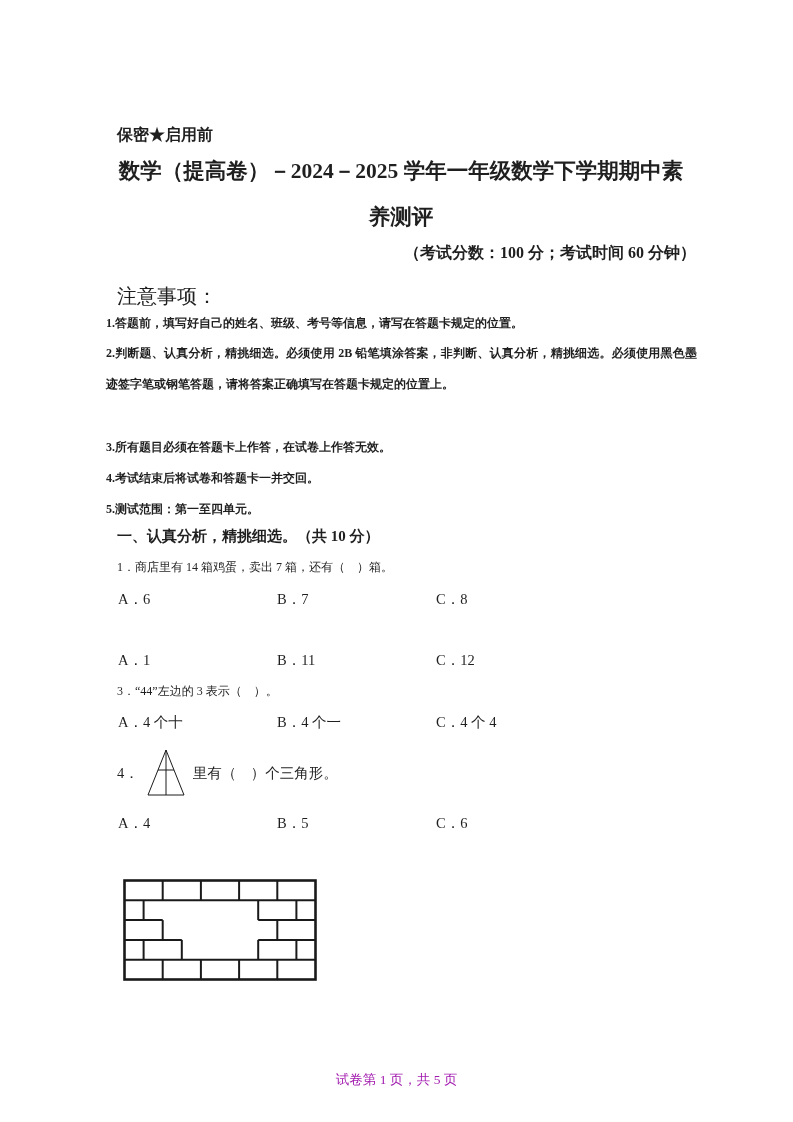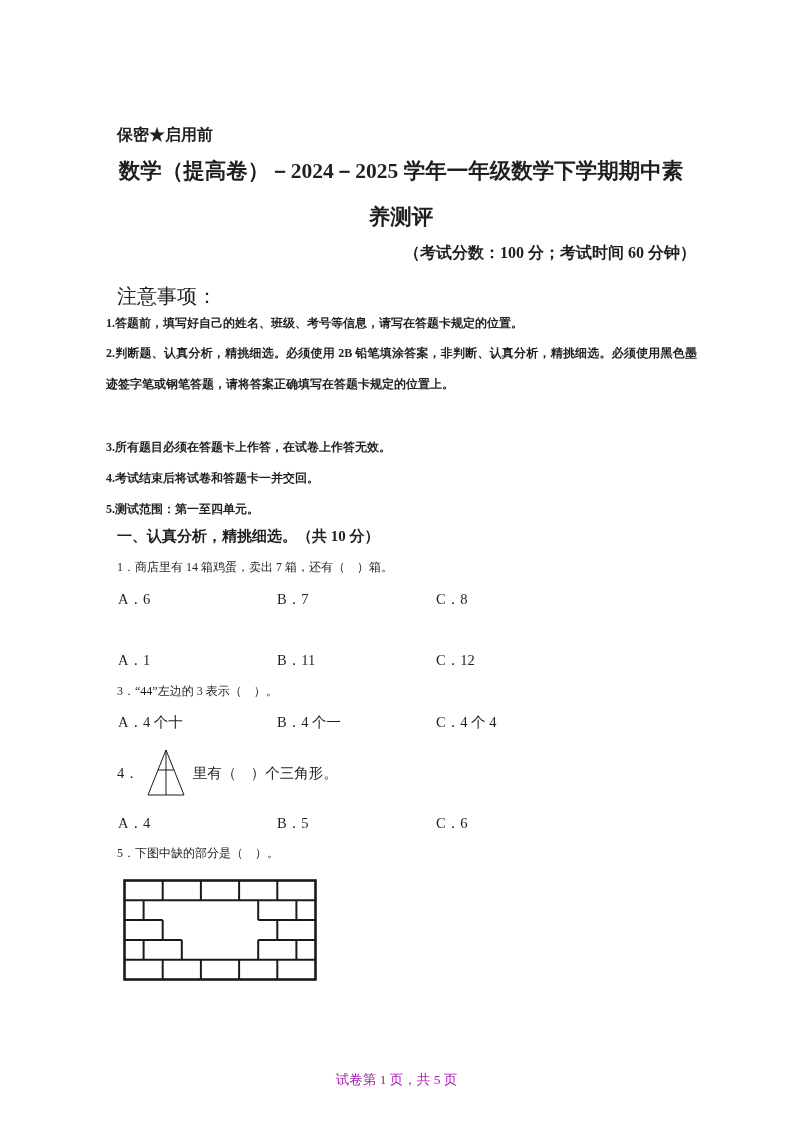--- a/index.html
+++ b/index.html
@@ -80,21 +80,20 @@
       <polygon points="20,2 38,47 2,47" fill="none" stroke="#1a1a1a" stroke-width="1"></polygon>
       <line x1="12" y1="22" x2="28" y2="22" stroke="#1a1a1a" stroke-width="1"></line>
       <line x1="20" y1="2" x2="20" y2="47" stroke="#1a1a1a" stroke-width="1"></line>
     </svg>
     <span>里有（　）个三角形。</span>
   </div>
   <div class="abs opts opts4">
     <span class="opt opt-w">A．4</span><span class="opt opt-w">B．5</span><span class="opt">C．6</span>
   </div>
 
-  <div class="abs q q5">5．下图中缺的部分是（　）。</div>
 
   <svg class="abs wall-fig" width="194" height="102" viewBox="0 0 194 102">
     <rect x="1.5" y="1.5" width="191" height="99" fill="none" stroke="#1a1a1a" stroke-width="2.6"></rect>
 
     <line x1="1.5" y1="21.3" x2="192.5" y2="21.3" stroke="#1a1a1a" stroke-width="2"></line>
     <line x1="1.5" y1="80.7" x2="192.5" y2="80.7" stroke="#1a1a1a" stroke-width="2"></line>
 
     <line x1="1.5" y1="41.1" x2="39.7" y2="41.1" stroke="#1a1a1a" stroke-width="2"></line>
     <line x1="135.2" y1="41.1" x2="192.5" y2="41.1" stroke="#1a1a1a" stroke-width="2"></line>
     <line x1="1.5" y1="60.9" x2="58.8" y2="60.9" stroke="#1a1a1a" stroke-width="2"></line>

